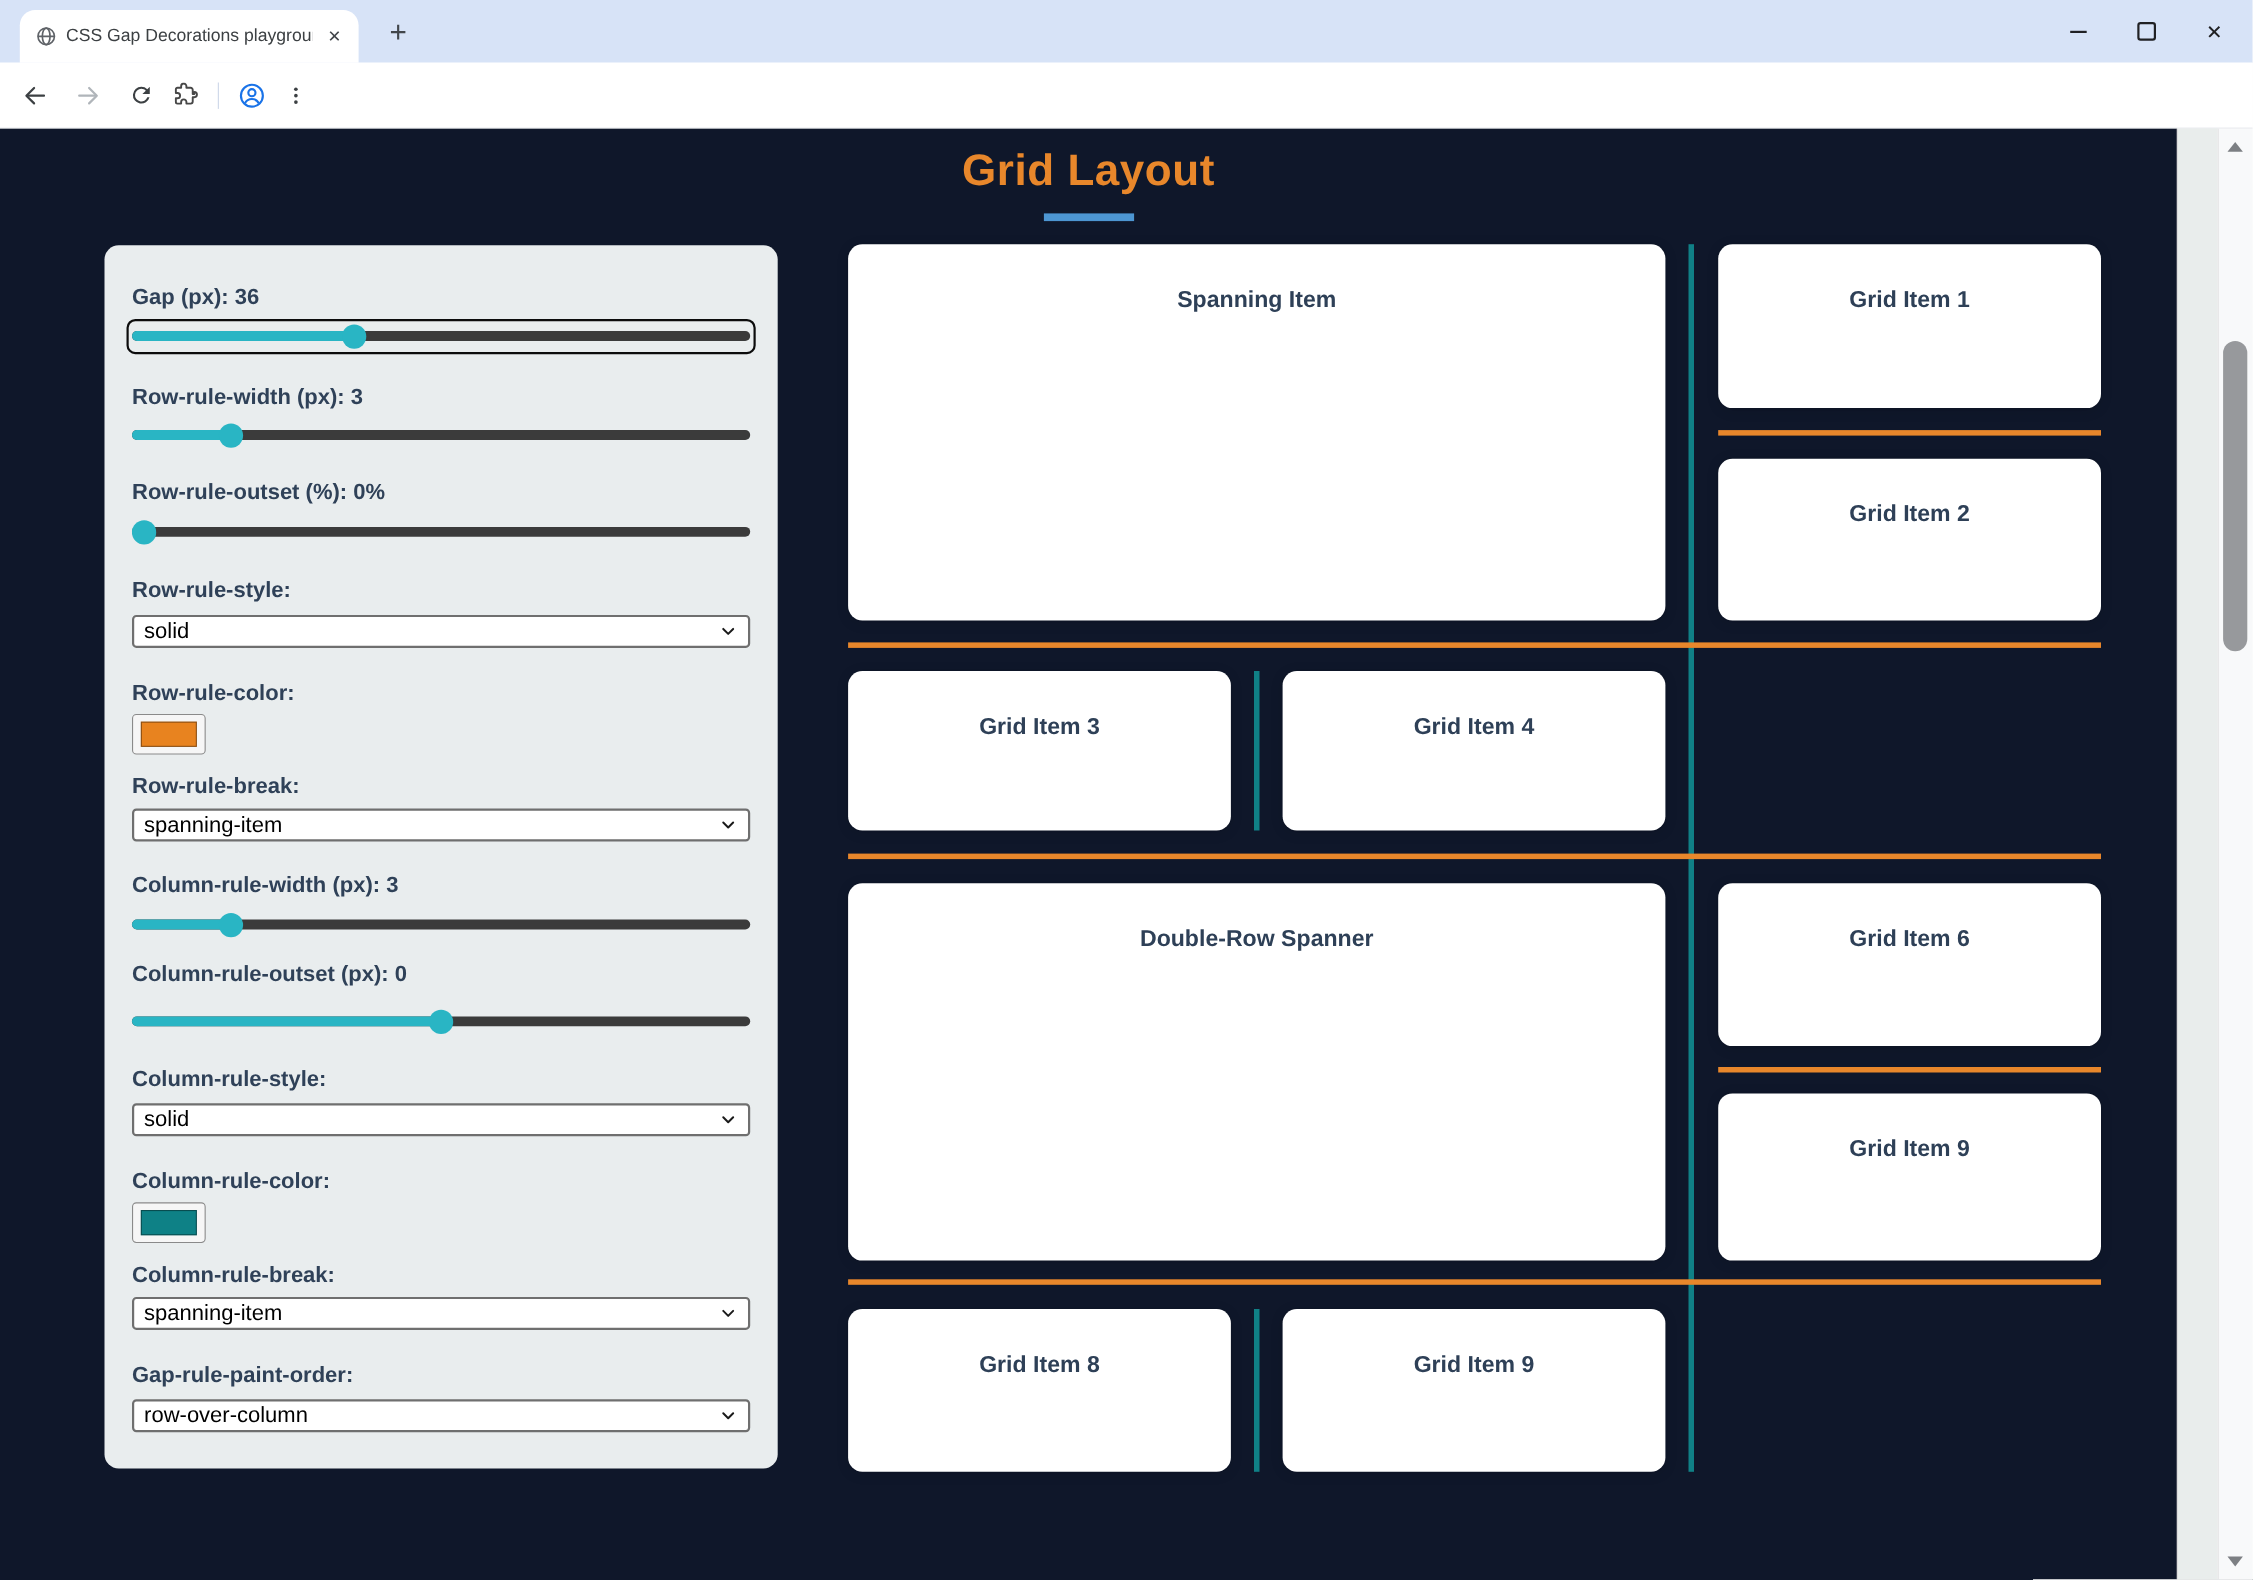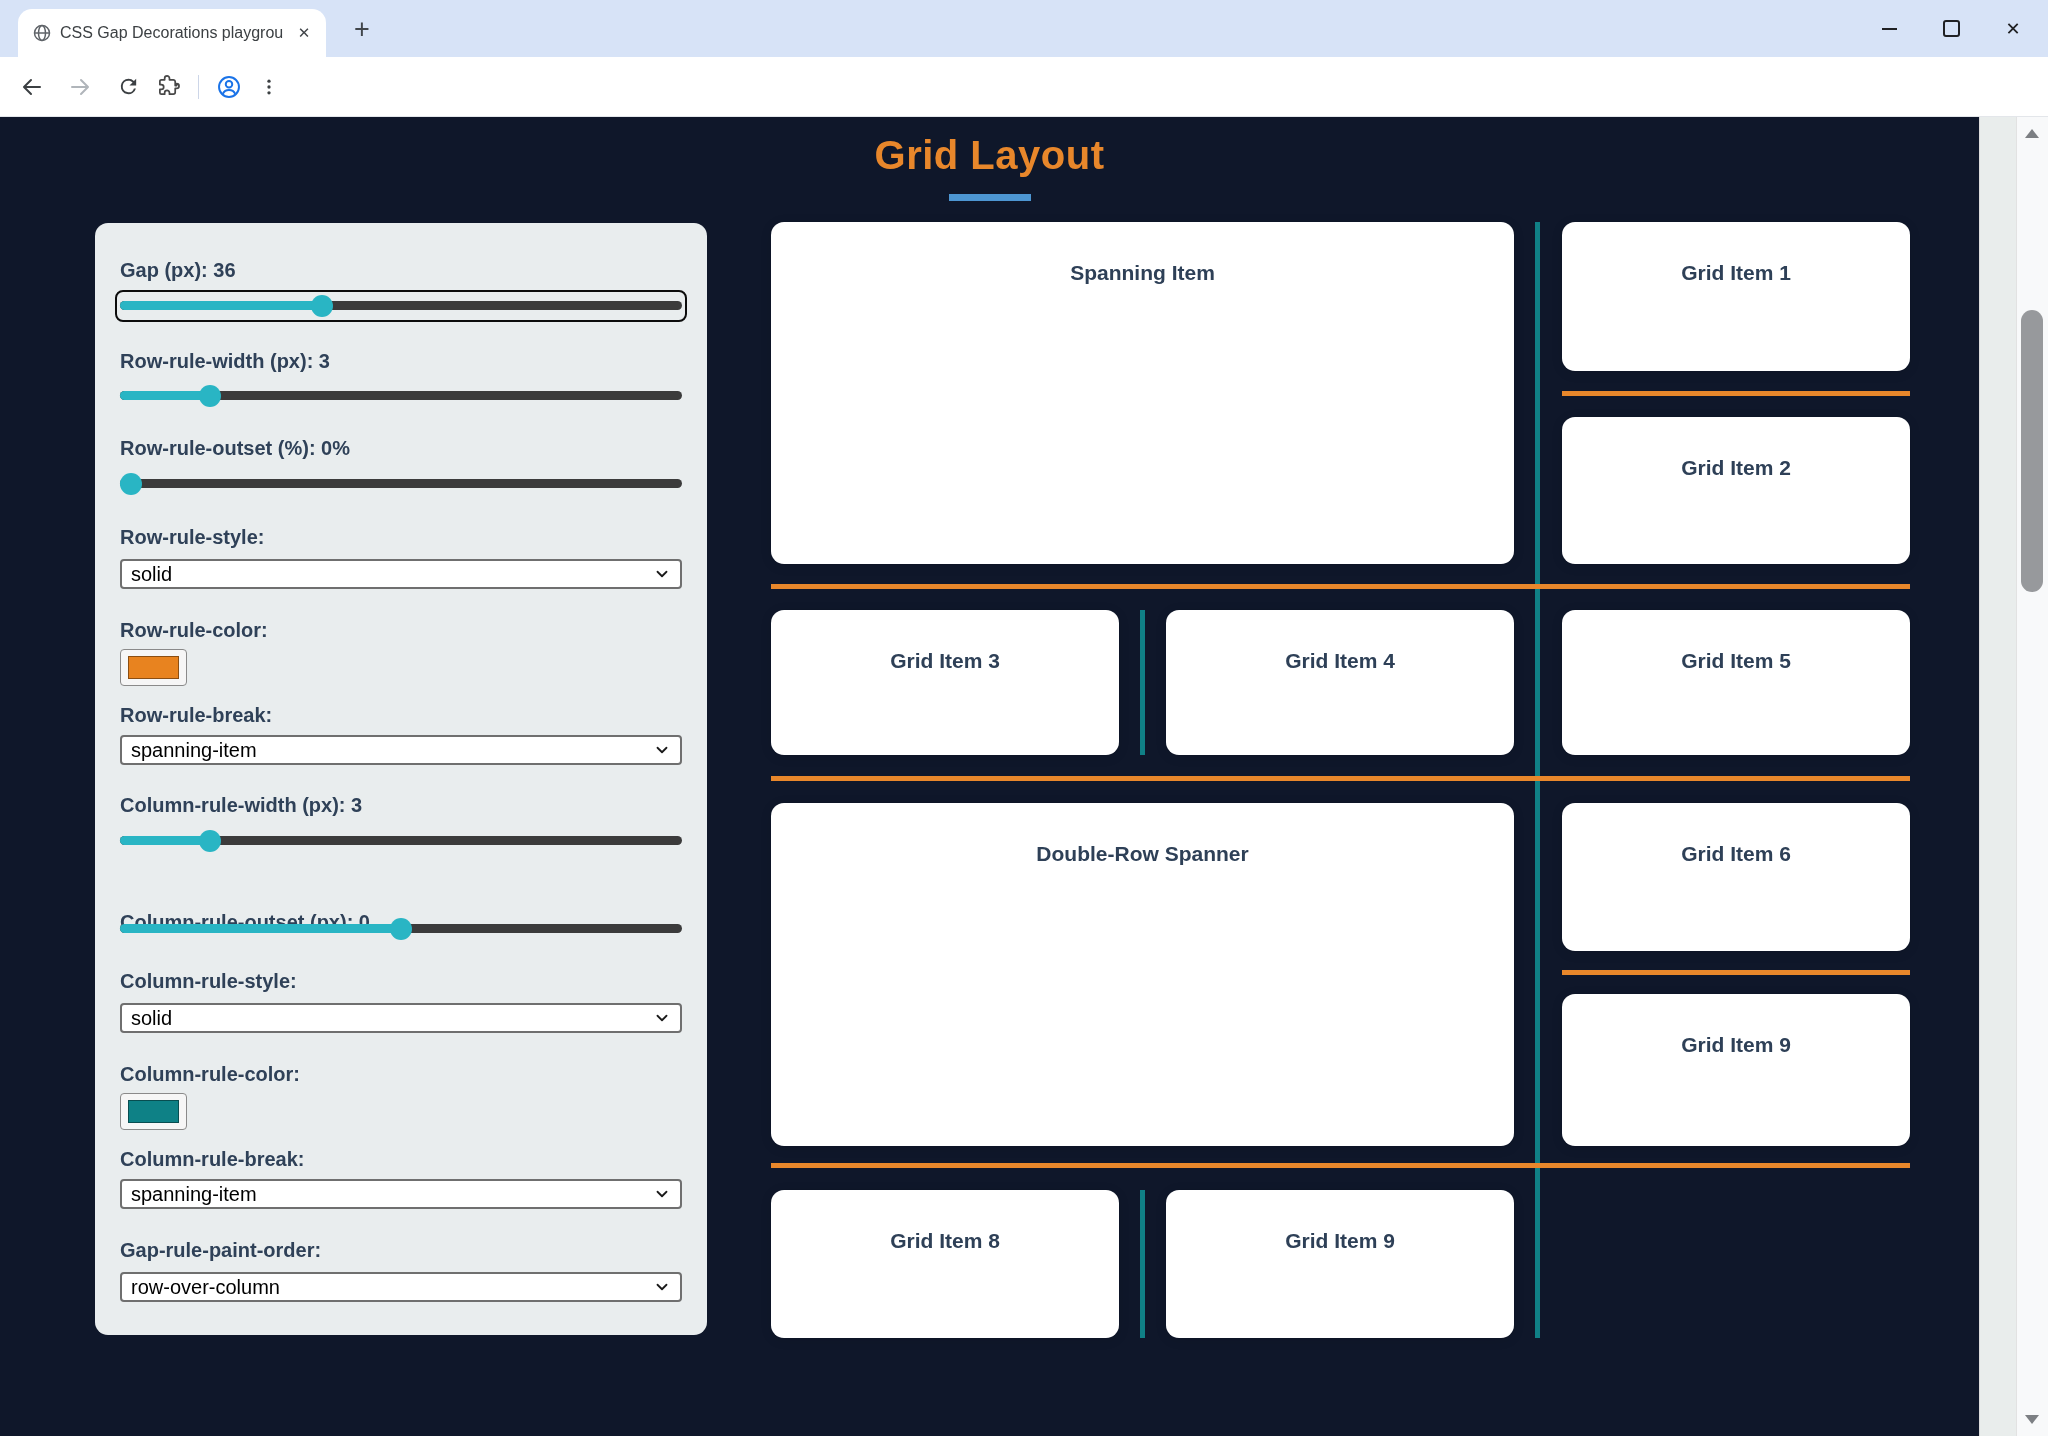--- a/index.html
+++ b/index.html
@@ -218,21 +218,21 @@
         </span>
       </div>
 
       <div class="ctl-label" style="top:571px;text-align:center;">Column-rule-width (px): 3</div>
       <div class="slider" style="top:607px;">
         <div class="sl-track"></div>
         <div class="sl-fill" style="width: 16%;"></div>
         <div class="sl-thumb" style="left: 16%;"></div>
       </div>
 
-      <div class="ctl-label" style="top:688px;">Column-rule-outset (px): 0</div>
+      <div class="ctl-label" style="top:652px;">Column-rule-outset (px): 0</div>
       <div class="slider" style="top:695px;">
         <div class="sl-track"></div>
         <div class="sl-fill" style="width: 50%;"></div>
         <div class="sl-thumb" style="left: 50%;"></div>
       </div>
 
       <div class="ctl-label" style="top:747px;">Column-rule-style:</div>
       <div class="ctl-select" style="top:780px;">
         <span>solid</span>
         <span class="sel-chevron">
@@ -267,21 +267,20 @@
         </span>
       </div>
     </div>
 
     <div class="grid-area">
       <div class="card c-span">Spanning Item</div>
       <div class="card c-1">Grid Item 1</div>
       <div class="card c-2">Grid Item 2</div>
       <div class="card c-3">Grid Item 3</div>
       <div class="card c-4">Grid Item 4</div>
-      <div class="card c-5">Grid Item 5</div>
       <div class="card c-drs">Double-Row Spanner</div>
       <div class="card c-6">Grid Item 6</div>
       <div class="card c-7">Grid Item 9</div>
       <div class="card c-8">Grid Item 8</div>
       <div class="card c-9">Grid Item 9</div>
 
       <div class="vrule v-full"></div>
       <div class="vrule v-s1"></div>
       <div class="vrule v-s2"></div>
 

